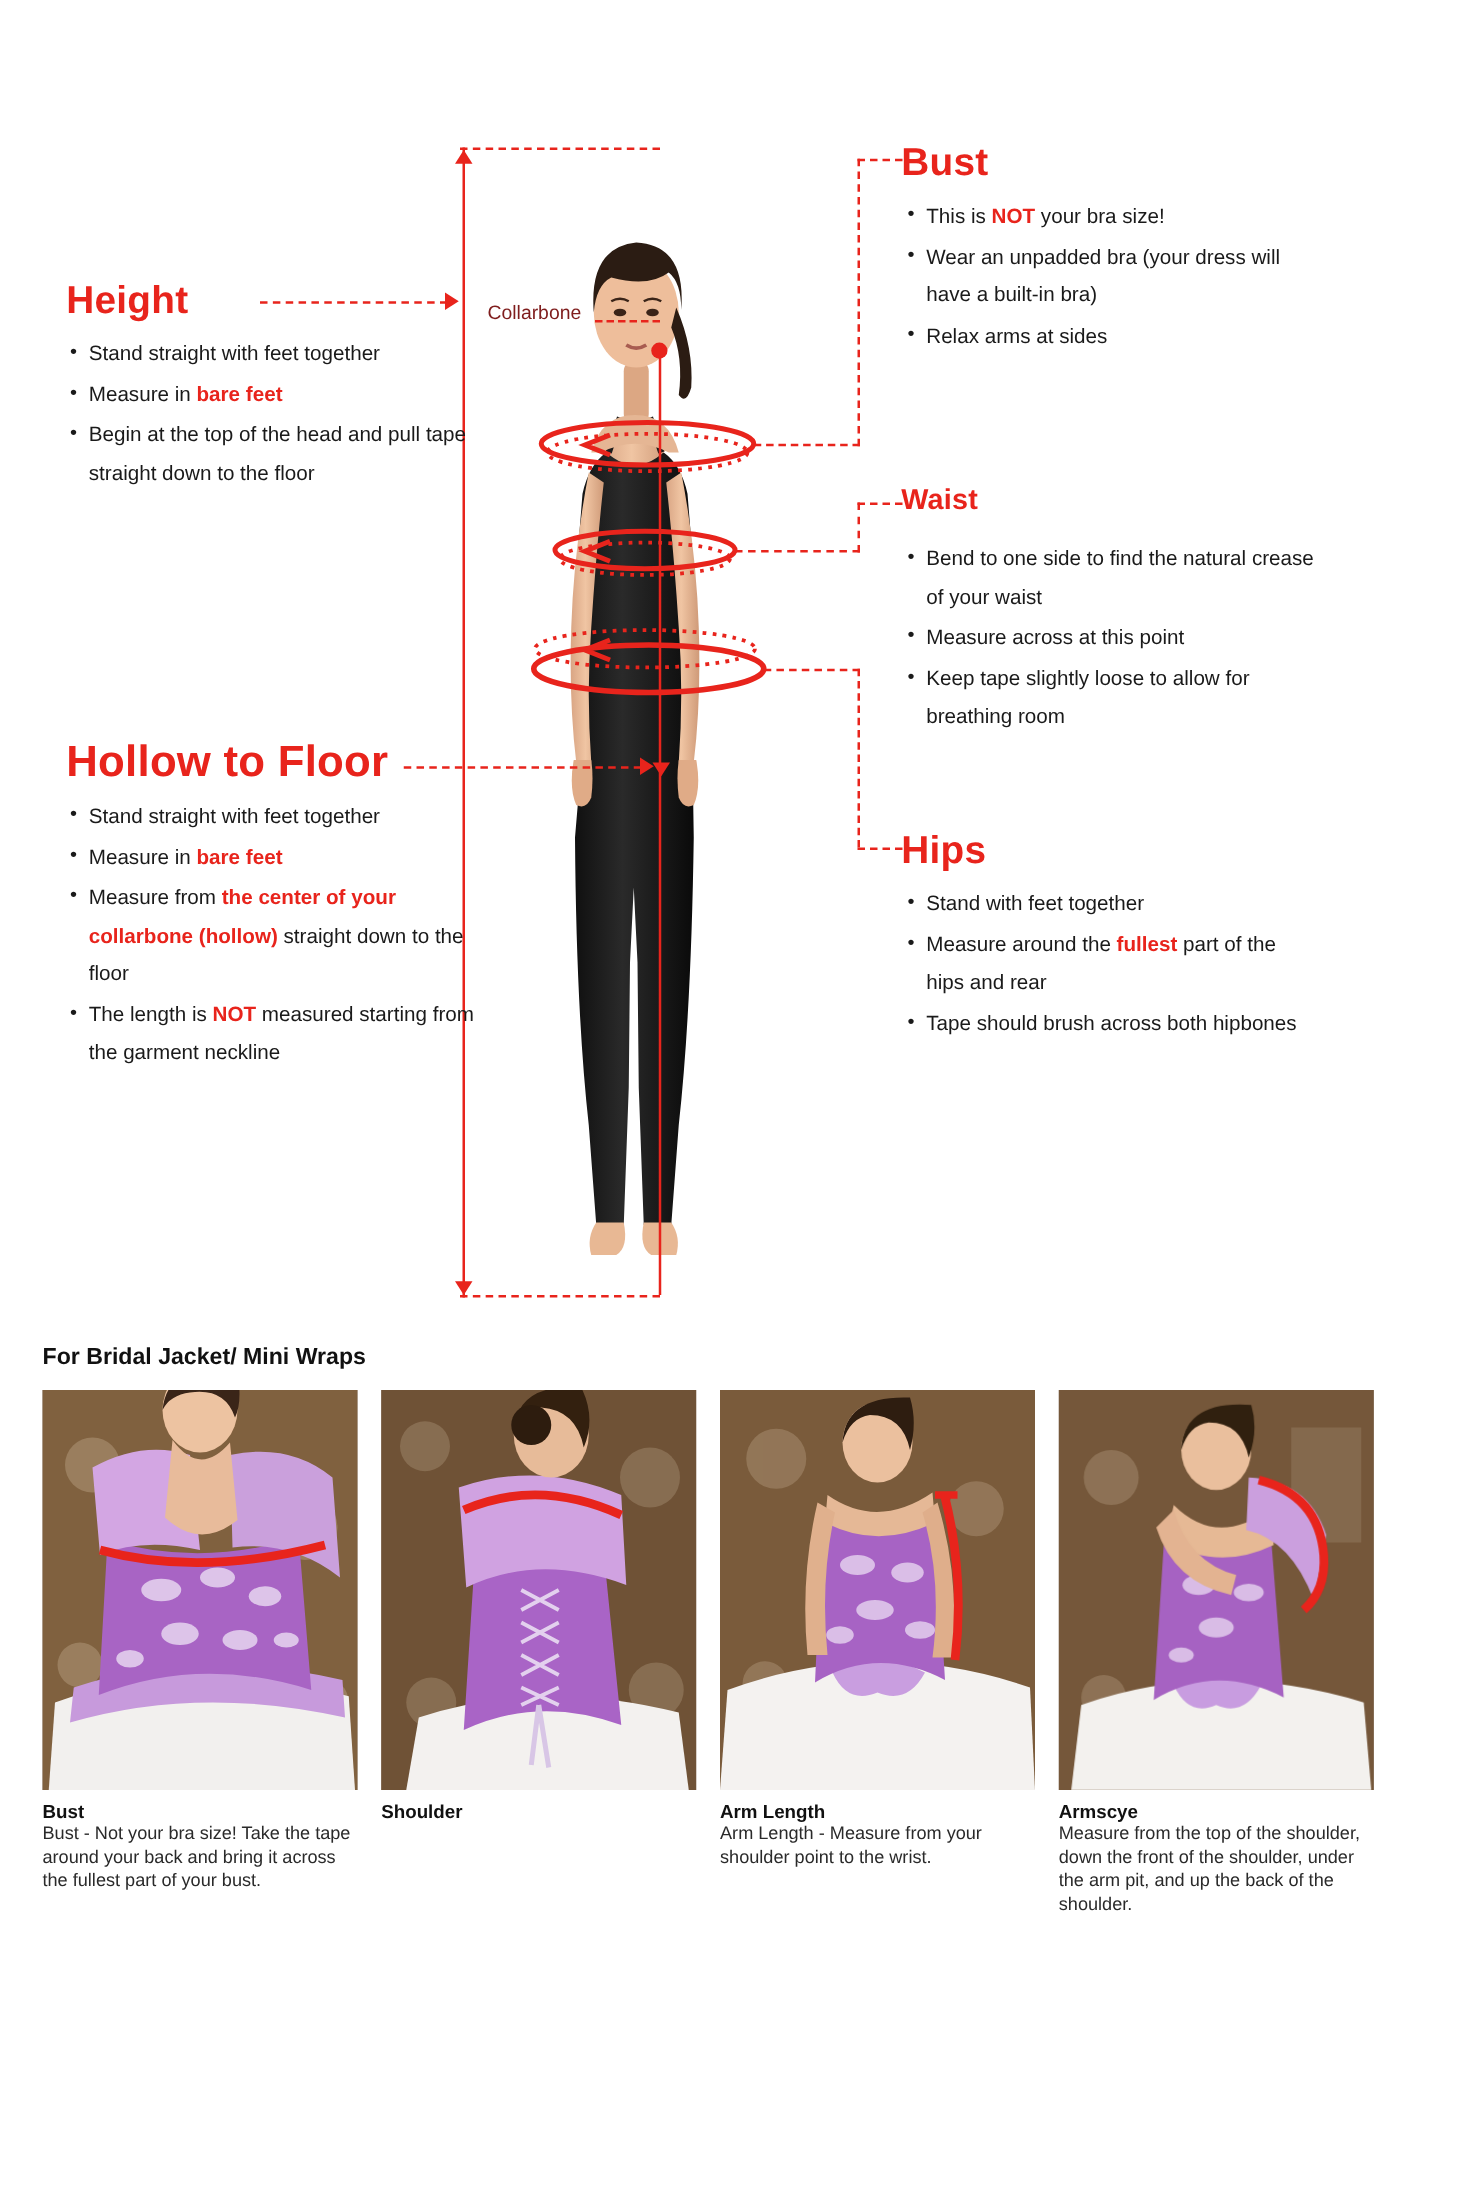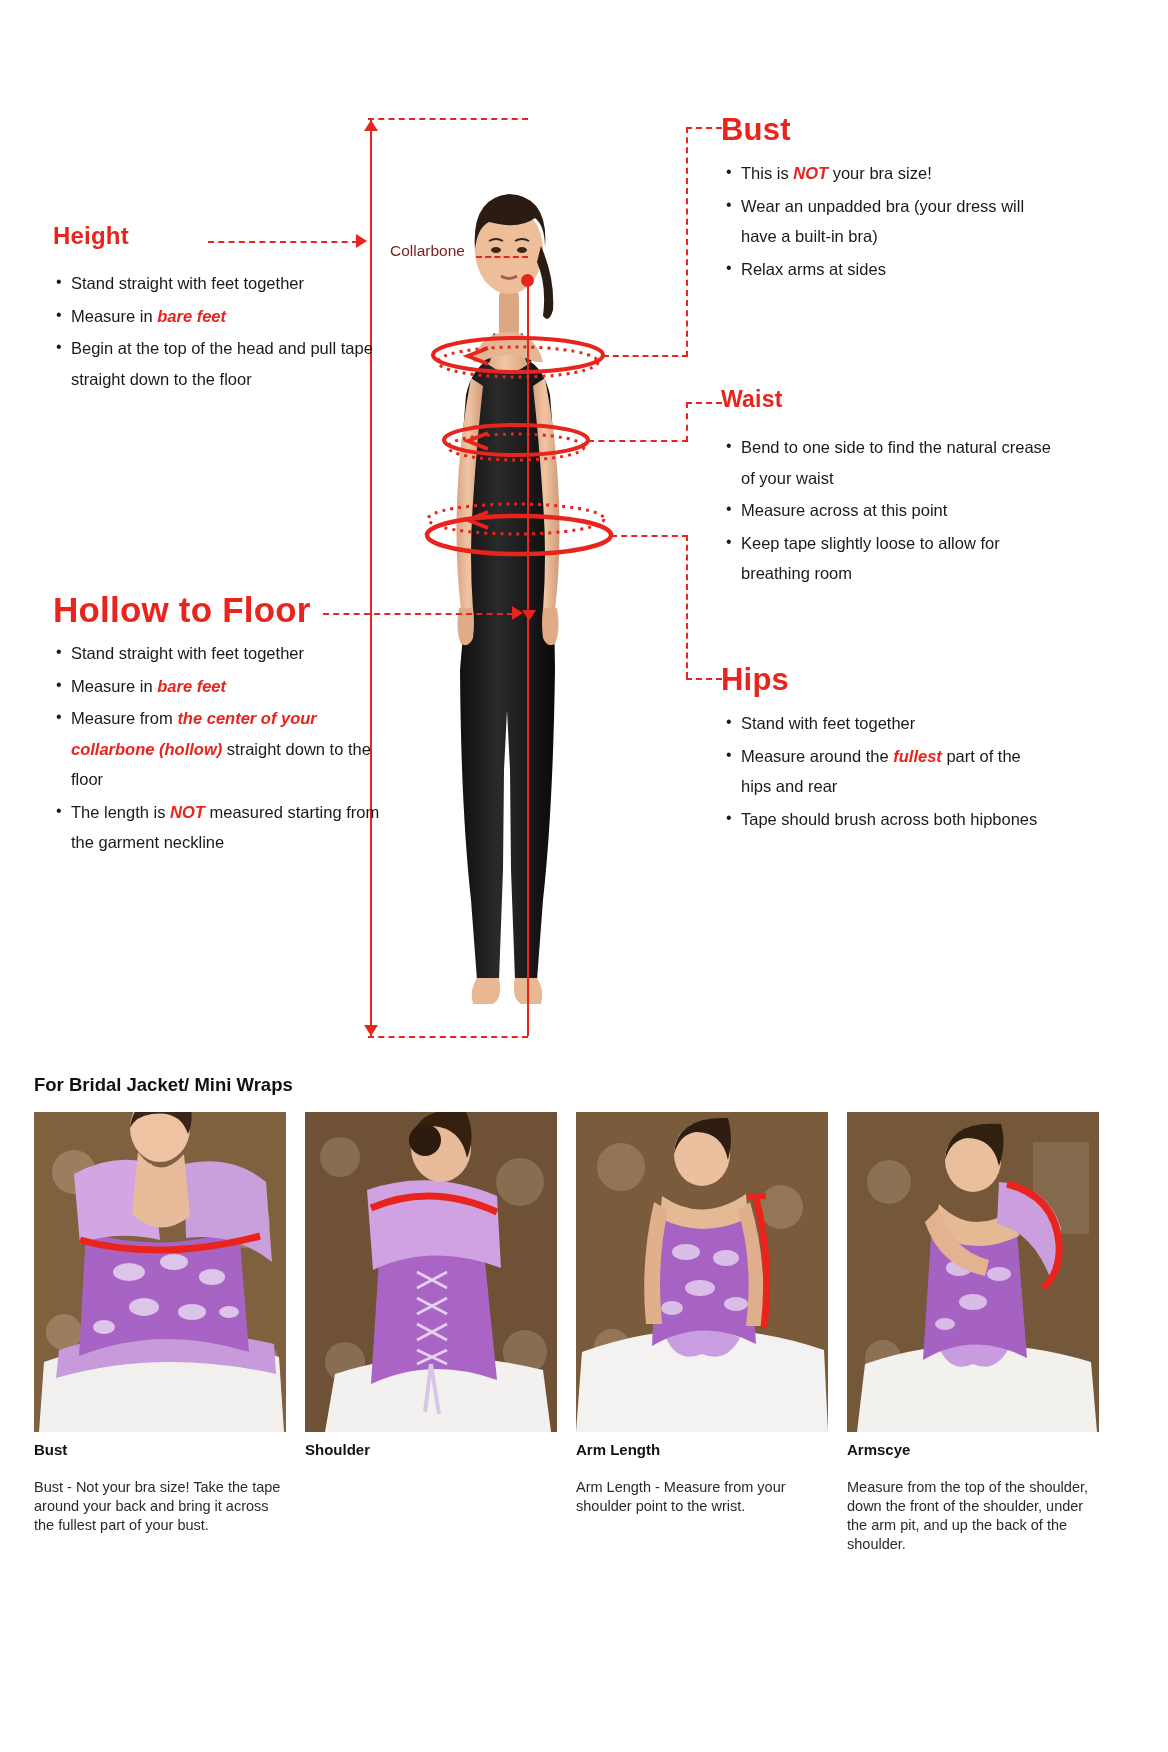--- a/index.html
+++ b/index.html
@@ -44,21 +44,21 @@
   .fig-svg { position:absolute; left:0; top:0; }
 
   
   .hdr {
     color: #e8241c;
     font-weight: bold;
     letter-spacing: 0.2px;
     position: absolute;
     white-space: nowrap;
   }
-  .hdr-height { left: 35px; top: 222px; font-size: 24px; }
+  .hdr-height { left: 35px; top: 222px; font-size: 31px; }
   .hdr-hollow { left: 35px; top: 590px; font-size: 35px; }
   .hdr-bust   { left: 703px; top: 112px; font-size: 31px; }
   .hdr-waist  { left: 703px; top: 386px; font-size: 23px; }
   .hdr-hips   { left: 703px; top: 662px; font-size: 31px; }
 
   ul.bul {
     position: absolute;
     margin: 0;
     padding: 0;
     list-style: none;
@@ -72,21 +72,21 @@
     margin: 0 0 2px 0;
   }
   ul.bul li:before {
     content: "\2022";
     position: absolute;
     left: 2px;
     top: -1px;
     color: #1a1a1a;
     font-size: 16px;
   }
-  .em { color: #e8241c; font-weight: bold; font-style: italic; }
+  .em { color: #e8241c; font-weight: bold; }
 
   .list-height { left: 36px;  top: 268px; width: 330px; }
   .list-hollow { left: 36px;  top: 638px; width: 330px; }
   .list-bust   { left: 706px; top: 158px; width: 330px; }
   .list-waist  { left: 706px; top: 432px; width: 340px; }
   .list-hips   { left: 706px; top: 708px; width: 330px; }
 
   .collarbone-label {
     position: absolute;
     left: 372px;
@@ -170,21 +170,21 @@
     background: #6d5137;
   }
   .card-photo svg { position: absolute; left: 0; top: 0; }
   .card-title {
     margin-top: 9px;
     font-size: 15px;
     font-weight: bold;
     color: #111;
   }
   .card-desc {
-    margin-top: 20px;
+    margin-top: 0;
     font-size: 14.5px;
     line-height: 19px;
     color: #2a2a2a;
   }
 </style>
 </head>
 <body>
 
 <div class="page">
 

